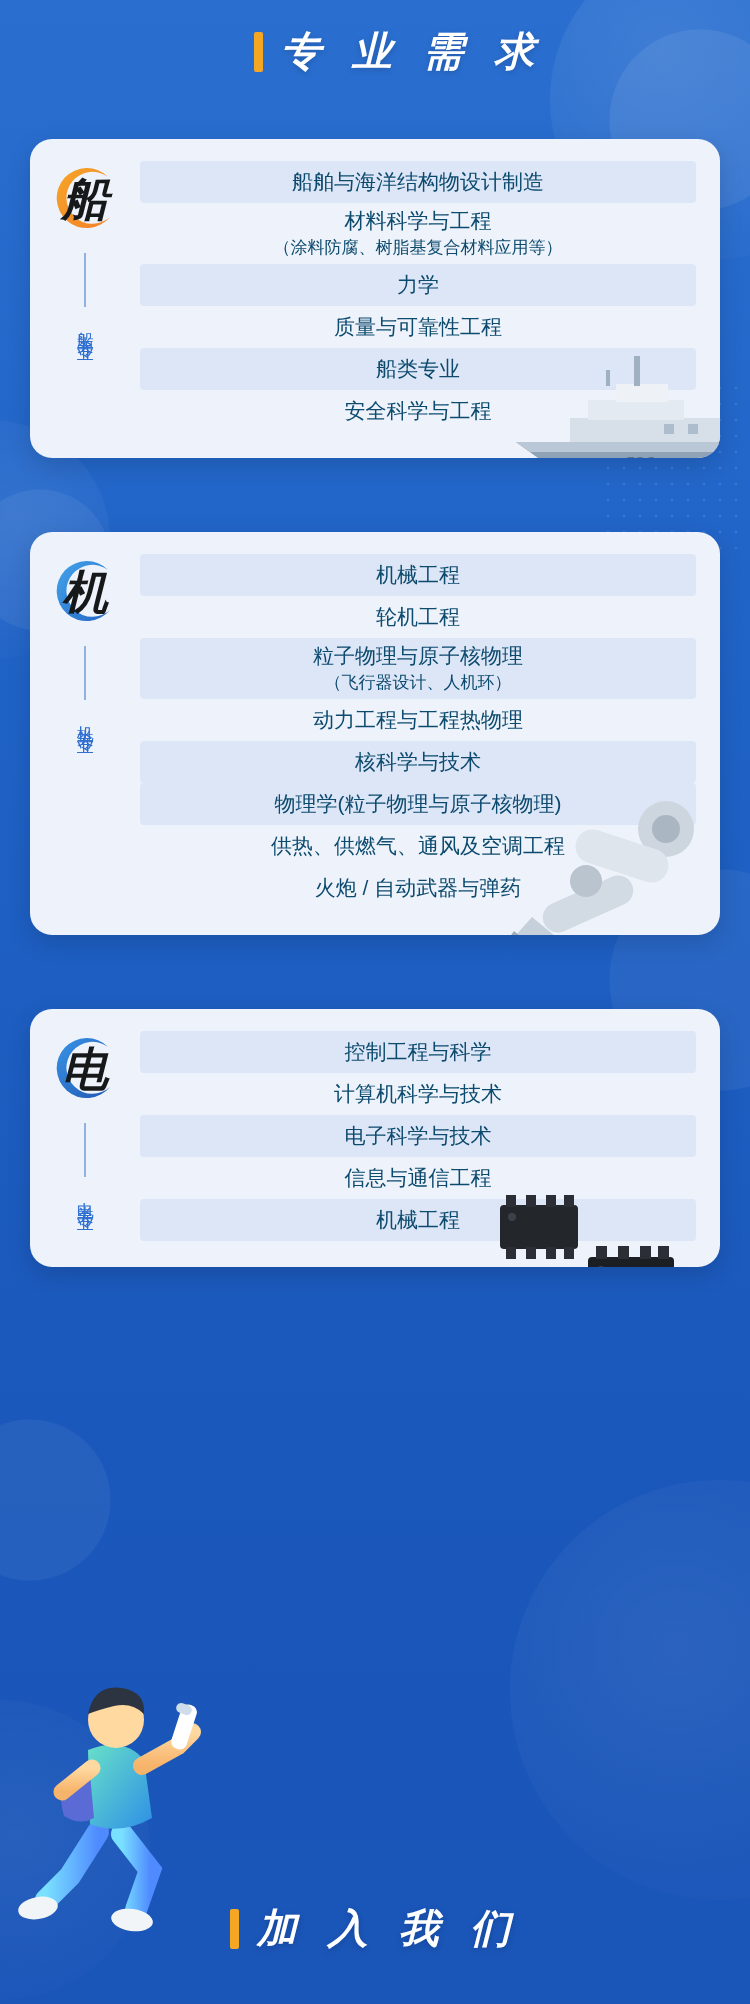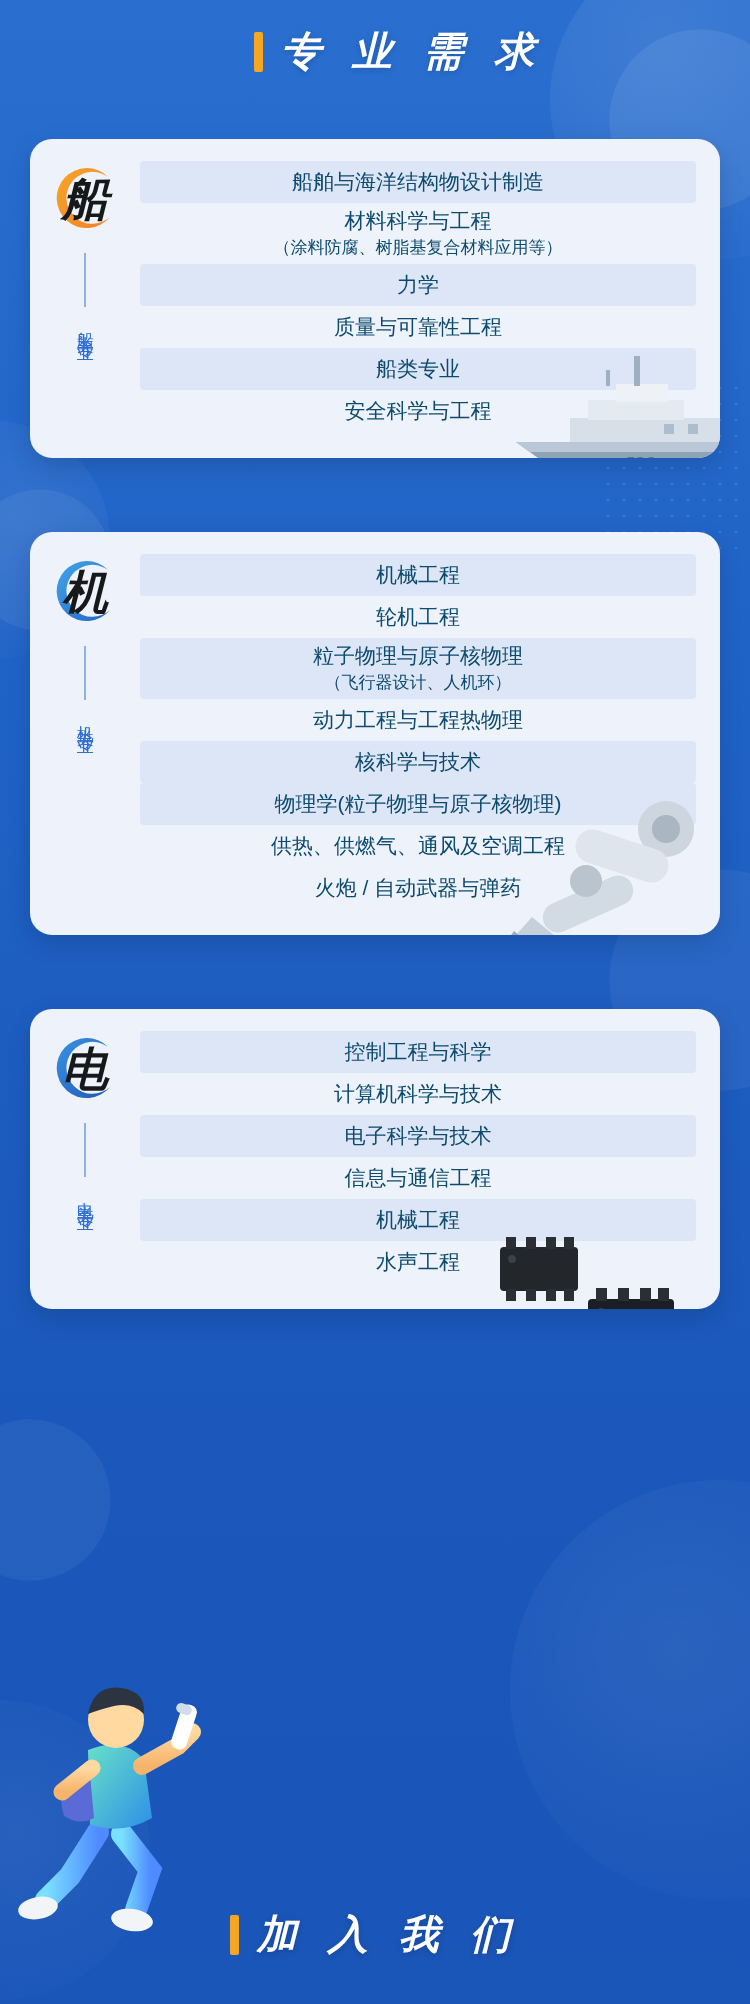--- a/index.html
+++ b/index.html
@@ -43,21 +43,21 @@
     width: 9px; height: 40px; background: #f5a623; border-radius: 2px;
     box-shadow: 0 0 0 0 transparent;
   }
   .title-text {
     font-size: 40px; font-weight: bold; color: #ffffff;
     letter-spacing: 10px; font-style: italic;
     text-shadow: 0 2px 6px rgba(0,0,0,.18);
   }
 
   .footer-title-wrap {
-    position: absolute; left: 0; right: 0; bottom: 42px;
+    position: absolute; left: 0; right: 0; bottom: 48px;
     display: flex; align-items: center; justify-content: center; gap: 18px;
   }
   .footer-title-text {
     font-size: 40px; font-weight: bold; color: #ffffff;
     letter-spacing: 10px; font-style: italic;
     text-shadow: 0 2px 6px rgba(0,0,0,.18);
   }
 
   
   .card {
@@ -275,23 +275,20 @@
       <div class="main">计算机科学与技术</div>
     </div>
     <div class="row alt">
       <div class="main">电子科学与技术</div>
     </div>
     <div class="row">
       <div class="main">信息与通信工程</div>
     </div>
     <div class="row alt">
       <div class="main">机械工程</div>
-    </div>
-    <div class="row">
-      <div class="main">水声工程</div>
     </div>
   </div>
 
   <svg class="chip-art" viewBox="0 0 230 140">
     <g>
       <rect x="16" y="12" width="78" height="44" rx="4" fill="#23262b"></rect>
       <g fill="#2b2f35">
         <rect x="22" y="2" width="10" height="12"></rect>
           <rect x="42" y="2" width="10" height="12"></rect>
         <rect x="62" y="2" width="10" height="12"></rect>

